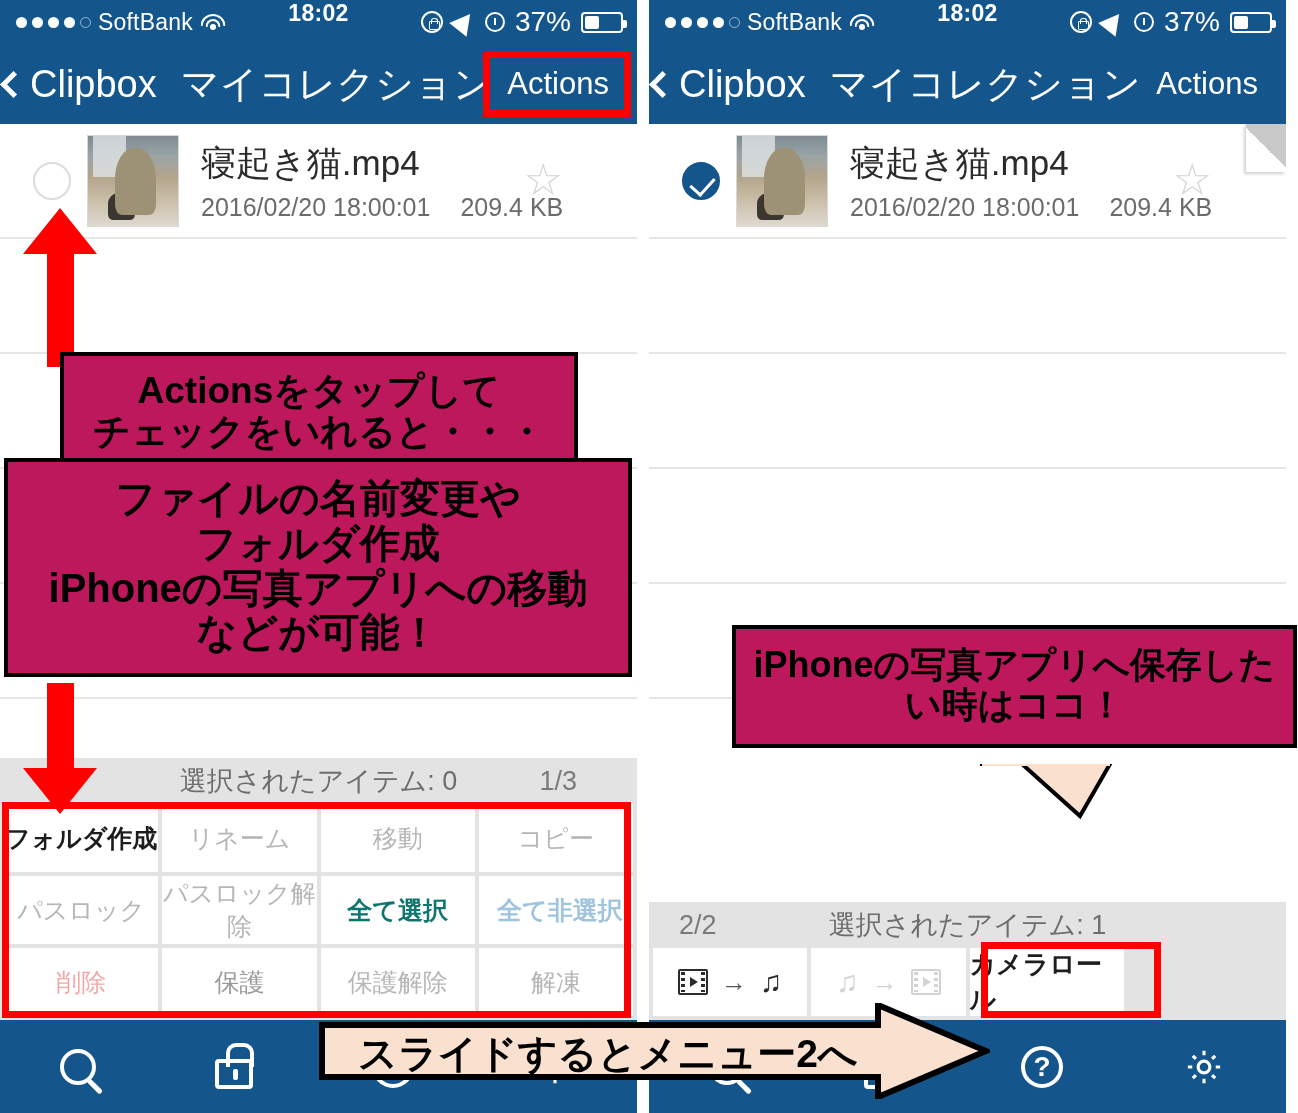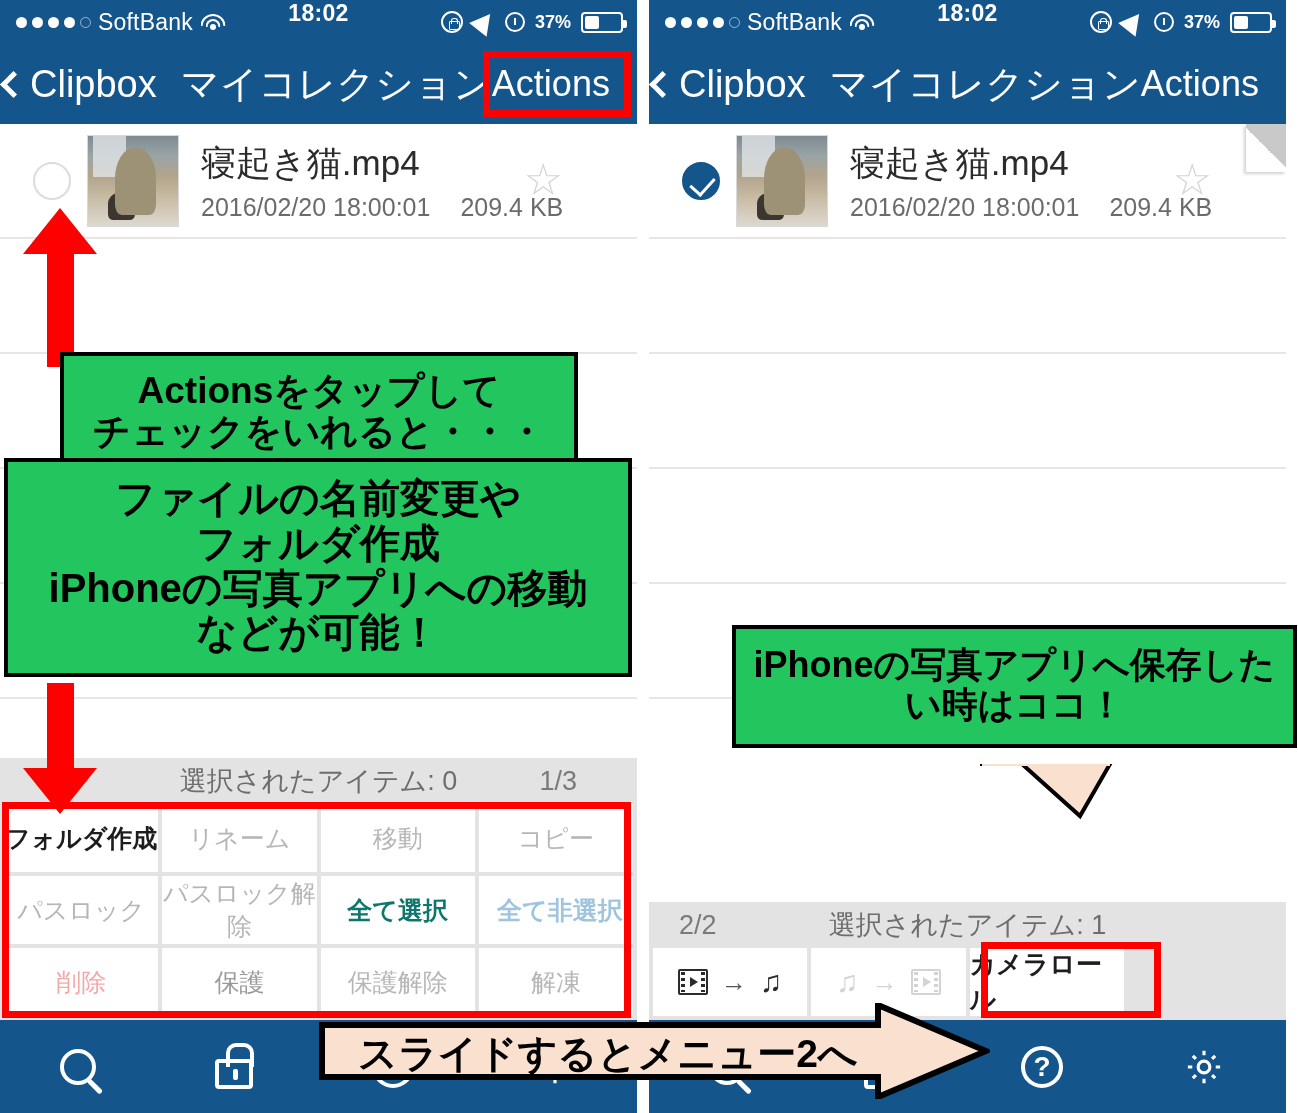--- a/index.html
+++ b/index.html
@@ -33,35 +33,35 @@
   .ic { position:relative; display:inline-block; }
   .rot-lock { width:22px; height:22px; border:2px solid #fff; border-radius:50%; }
   .rot-lock::before { content:""; position:absolute; left:6px; top:8px; width:9px; height:7px;
      border:1.8px solid #fff; border-radius:1px; }
   .rot-lock::after { content:""; position:absolute; left:8px; top:4.5px; width:5px; height:5px;
      border:1.8px solid #fff; border-bottom:none; border-radius:3px 3px 0 0; }
   .loc-arrow { width:0;height:0; border-left:11px solid transparent; border-right:11px solid transparent;
      border-bottom:20px solid #fff; transform:rotate(38deg); }
   .alarm { width:20px; height:20px; border:2.4px solid #fff; border-radius:50%; }
   .alarm::after{ content:""; position:absolute; left:7px; top:3.5px; width:2px; height:7px; background:#fff; }
-  .batt-pct { font-size:18px; font-weight:700; }
+  .batt-pct { font-size:28px; font-weight:400; }
   .battery { width:42px; height:21px; border:2.4px solid #fff; border-radius:4px; position:relative; }
   .battery::after { content:""; position:absolute; right:-6px; top:6px; width:4px; height:8px;
      background:#fff; border-radius:0 2px 2px 0; }
   .battery i { position:absolute; left:2px; top:2px; bottom:2px; width:36%; background:#fff; border-radius:2px; }
 
   
   .navbar { position:relative; height:80px; background:#14558c; display:flex;
      align-items:center; color:#fff; }
   .back { display:flex; align-items:center; gap:7px; padding-left:4px; }
   .chev { width:19px; height:19px; border-left:5px solid #fff; border-bottom:5px solid #fff;
      transform:rotate(45deg); }
   .back-label { font-size:38px; font-weight:400; }
   .nav-title { font-size:38px; font-weight:500; margin-left:24px; white-space:nowrap; }
-  .nav-action { margin-left:auto; font-size:36px; padding-right:28px; white-space:nowrap; }
+  .nav-action { margin-left:auto; font-size:31px; padding-right:28px; white-space:nowrap; }
 
   .hl-actions { position:absolute; right:6px; top:7px; width:148px; height:66px;
      border:7px solid #ff0000; }
 
   
   .list { position:relative; background:#fff; }
   .row { position:relative; height:115px; display:flex; align-items:center;
      border-bottom:2px solid #e6e6e6; }
   .sel { width:38px; height:38px; border-radius:50%; border:2px solid #dcdcdc;
      margin-left:33px; flex:none; }
@@ -144,21 +144,21 @@
   
   .r-arrow { position:absolute; background:#ff0000; }
   .arrow-up { left:47px; top:252px; width:27px; height:115px; }
   .arrow-up::before { content:""; position:absolute; left:-24px; top:-44px; width:0;height:0;
      border-left:37px solid transparent; border-right:37px solid transparent; border-bottom:46px solid #ff0000; }
   .arrow-dn { left:47px; top:683px; width:27px; height:85px; }
   .arrow-dn::after { content:""; position:absolute; left:-24px; bottom:-46px; width:0;height:0;
      border-left:37px solid transparent; border-right:37px solid transparent; border-top:46px solid #ff0000; }
 
   
-  .callout { position:absolute; background:#22c55e; border:4px solid #000;
+  .callout { position:absolute; background:#be185d; border:4px solid #000;
      font-weight:700; color:#000; text-align:center; line-height:1.12; }
   .c1 { left:60px; top:352px; width:518px; padding:14px 10px 16px; font-size:37px; }
   .c2 { left:4px; top:458px; width:628px; padding:14px 10px 18px; font-size:40px; }
   .c3 { left:732px; top:625px; width:565px; padding:16px 14px 18px; font-size:36px; }
 
   .banner { position:absolute; left:318px; top:1003px; width:672px; height:96px; }
   .banner svg { position:absolute; inset:0; }
   .banner span { position:absolute; left:40px; top:24px; width:500px; text-align:left;
      font-size:39px; font-weight:700; color:#000; }
 </style>

